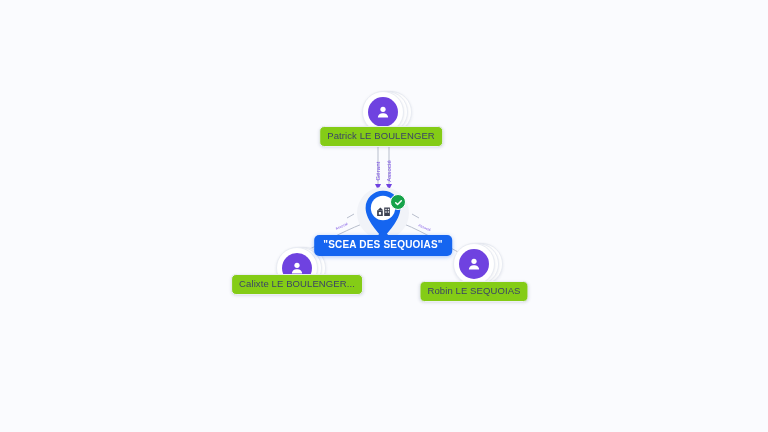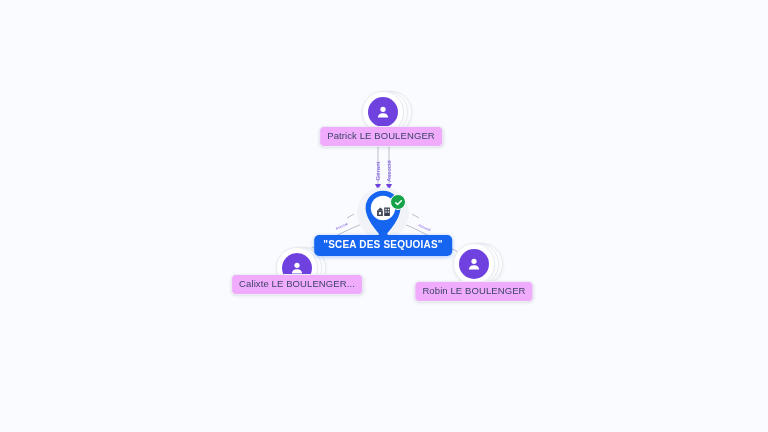--- a/index.html
+++ b/index.html
@@ -67,21 +67,21 @@
     display: flex;
     align-items: center;
     justify-content: center;
   }
   .avatar-circle svg { display: block; }
 
   .node-label {
     position: absolute;
     transform: translateX(-50%);
     white-space: nowrap;
-    background: #f0abfc;
+    background: #84cc16;
     color: #3b4466;
     border: 1px solid #eceef4;
     border-radius: 5px;
     font-size: 9.5px;
     line-height: 1;
     padding: 4px 7px 5px 7px;
     box-shadow: 0 1px 3px rgba(30,45,90,0.13);
     letter-spacing: 0.1px;
   }
 
@@ -238,21 +238,21 @@
       <div class="card c1">
         <div class="avatar-circle">
           <svg width="18" height="18" viewBox="0 0 24 24" fill="#ffffff">
             <circle cx="12" cy="8.4" r="3.5"></circle>
             <path d="M5.2 19.2c0-3.6 3.1-5.6 6.8-5.6s6.8 2 6.8 5.6z"></path>
           </svg>
         </div>
       </div>
     </div>
   </div>
-  <div class="node-label" style="left:474px; top:281px;">Robin LE BOULENGER</div>
+  <div class="node-label" style="left:474px; top:281px;">Robin LE SEQUOIAS</div>
 
   <div class="company-node" style="left:383px; top:213px;">
     <div class="pin-halo"></div>
     <div class="pin">
       <svg width="40" height="50" viewBox="0 0 40 50">
         <path d="M20 1.8C10.2 1.8 2.6 9.3 2.6 18.9c0 12.3 14.6 27 16.2 28.6
                  .6.6 1.8.6 2.4 0 1.6-1.6 16.2-16.3 16.2-28.6C37.4 9.3 29.8 1.8 20 1.8z" fill="#1565f0"></path>
         <circle cx="20" cy="19" r="12.2" fill="#ffffff"></circle>
       </svg>
     </div>

